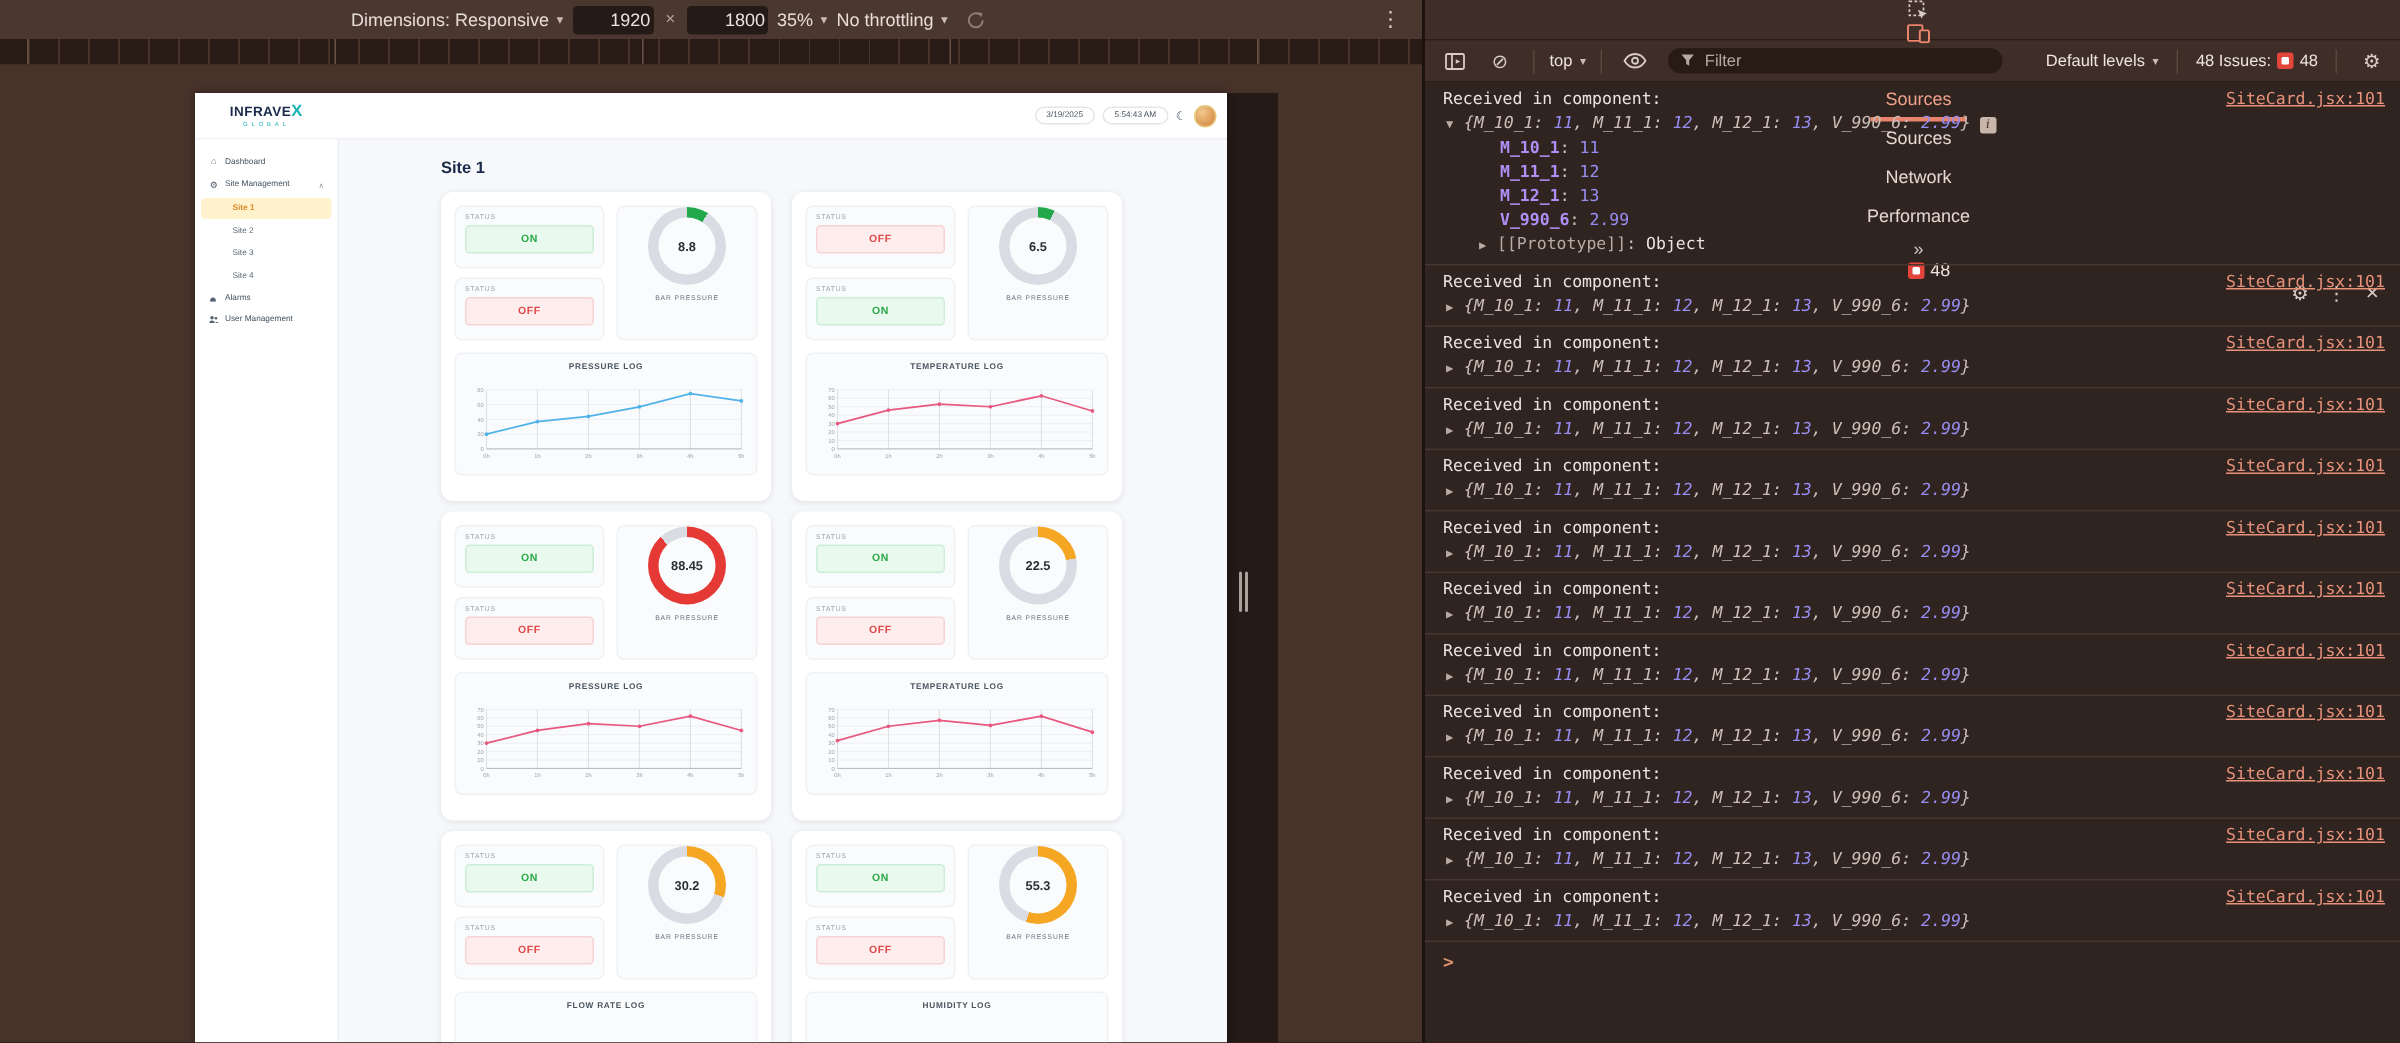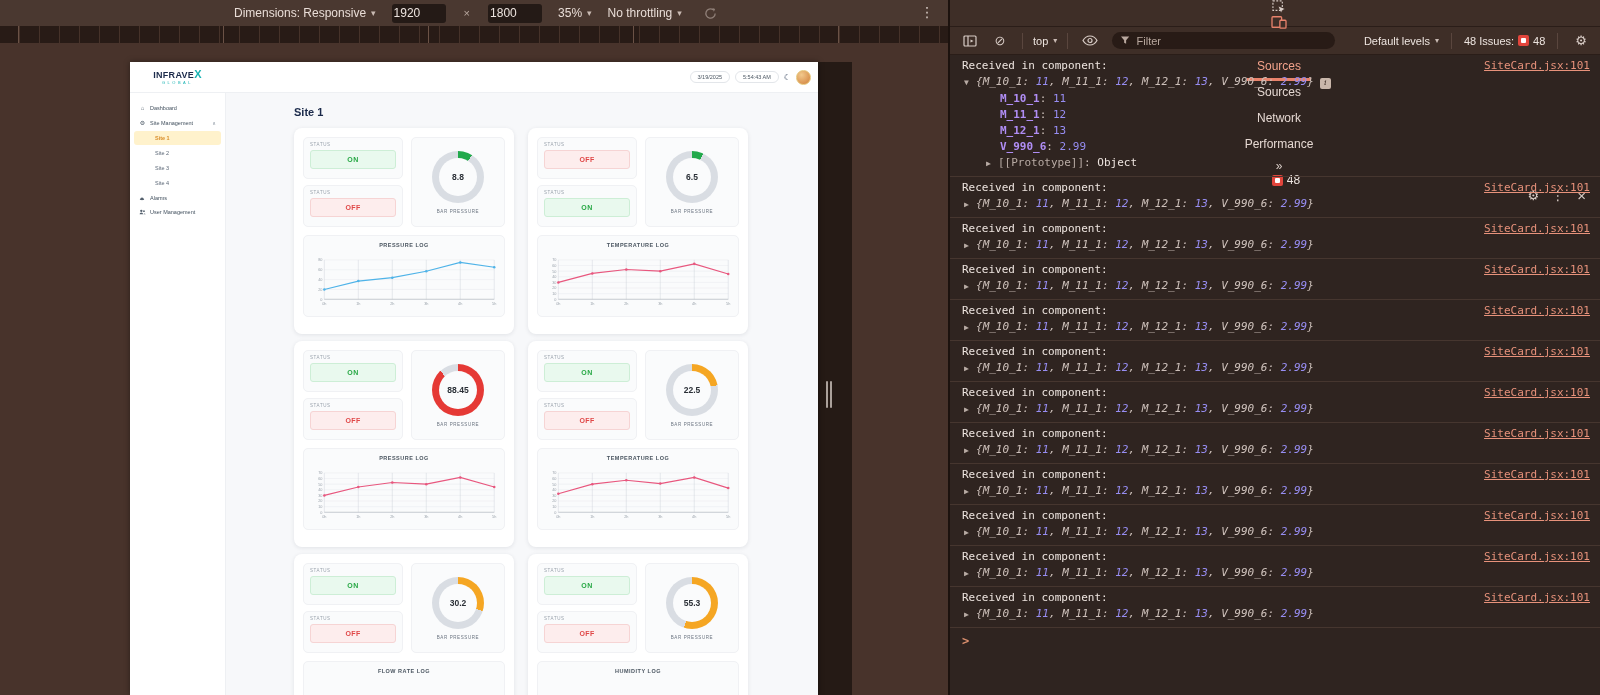--- a/index.html
+++ b/index.html
@@ -1,23 +1,23 @@
 <!DOCTYPE html>
 <html><head>
 <meta charset="utf-8">
 <style>
   html,body{margin:0;padding:0;background:#1d1512;}
   #screen{position:relative;width:1600px;height:695px;overflow:hidden;background:#48332B;font-family:"Liberation Sans",sans-serif;}
 
   
   .left-pane{position:absolute;left:0;top:0;width:948px;height:695px;}
-  .dev-toolbar{position:relative;height:26px;background:#4A3830;display:flex;align-items:center;color:#E9DDD7;font-size:12px;padding-left:234px;gap:16px;}
+  .dev-toolbar{position:relative;height:26px;background:#4A3830;display:flex;align-items:center;color:#E9DDD7;font-size:12px;padding-left:234px;gap:6px;}
   .dev-toolbar .sel{display:flex;align-items:center;gap:5px;cursor:pointer;}
   .dev-toolbar .arrow{font-size:9px;color:#C9BAB3;}
-  .dim-input{width:50px;height:17px;background:#241A16;border:none;border-radius:3px;color:#EDE4DF;text-align:left;font-size:12px;font-family:"Liberation Sans",sans-serif;}
+  .dim-input{width:50px;height:17px;background:#241A16;border:none;border-radius:3px;color:#EDE4DF;text-align:right;font-size:12px;font-family:"Liberation Sans",sans-serif;}
   .mult{color:#B9A89F;font-size:11px;margin:0 2px;}
   .rotate-icon{margin-left:6px;opacity:.55;}
   .dev-kebab{position:absolute;right:14px;top:4px;color:#D8CCC6;font-size:14px;cursor:pointer;}
   .ruler{position:absolute;top:26px;left:0;width:948px;height:17px;background:#281B16;
          background-image:repeating-linear-gradient(90deg,transparent 0 19px,#463229 19px 20px);}
   .ruler .rmark{position:absolute;top:0;bottom:0;width:1px;background:#6B5246;}
   .canvas{position:absolute;top:43px;left:0;width:948px;height:652px;background:#48332B;}
   .dark-strip{position:absolute;left:818px;top:62px;width:34px;height:633px;background:#251A15;}
   .drag-handle{position:absolute;left:826px;top:381px;width:8px;height:27px;display:flex;gap:2px;cursor:ew-resize;}
   .drag-handle i{width:2px;height:100%;background:#ABA19B;border-radius:1px;}
@@ -46,21 +46,21 @@
 
   .site-card{background:#fff;border-radius:8px;box-shadow:0 1px 4px rgba(30,40,60,.10);padding:9px;height:188px;}
   .card-top{display:grid;grid-template-columns:100px 1fr;gap:8px;height:90px;}
   .status-col{display:flex;flex-direction:column;gap:6px;}
   .tile{background:#FAFBFC;border:1px solid #F0F1F4;border-radius:5px;}
   .status-tile{flex:1;padding:4px 6px;}
   .status-label{font-size:4.5px;letter-spacing:.6px;color:#9AA3AD;}
   .status-value{margin-top:3px;height:17px;border-radius:3px;display:flex;align-items:center;justify-content:center;font-size:7px;font-weight:700;letter-spacing:.4px;}
   .status-value.on{background:#E9F9EE;border:1px solid #CDEED6;color:#27A844;}
   .status-value.off{background:#FDEDED;border:1px solid #F6D4D4;color:#E04848;}
-  .gauge-tile{display:flex;flex-direction:column;align-items:center;justify-content:center;}
+  .gauge-tile{display:flex;flex-direction:column;align-items:center;justify-content:flex-start;}
   .gauge-ring{width:52px;height:52px;border-radius:50%;position:relative;display:flex;align-items:center;justify-content:center;}
   .gauge-ring::after{content:"";position:absolute;inset:7px;background:#FAFBFC;border-radius:50%;}
   .gauge-value{position:relative;z-index:1;font-size:8.5px;font-weight:700;color:#2A2F36;}
   .gauge-label{margin-top:6px;font-size:4.5px;letter-spacing:.6px;color:#6B7480;}
   .chart-tile{margin-top:8px;padding:4px 4px 2px;height:82px;box-sizing:border-box;overflow:hidden;}
   .chart-title{text-align:center;font-size:5.5px;font-weight:700;letter-spacing:.5px;color:#4A5560;margin:2px 0 1px;}
   .chart-tile svg{display:block;width:100%;height:66px;}
 
   
   .devtools{position:absolute;left:950px;top:0;width:650px;height:695px;background:#2F2420;color:#EDE4DF;}

